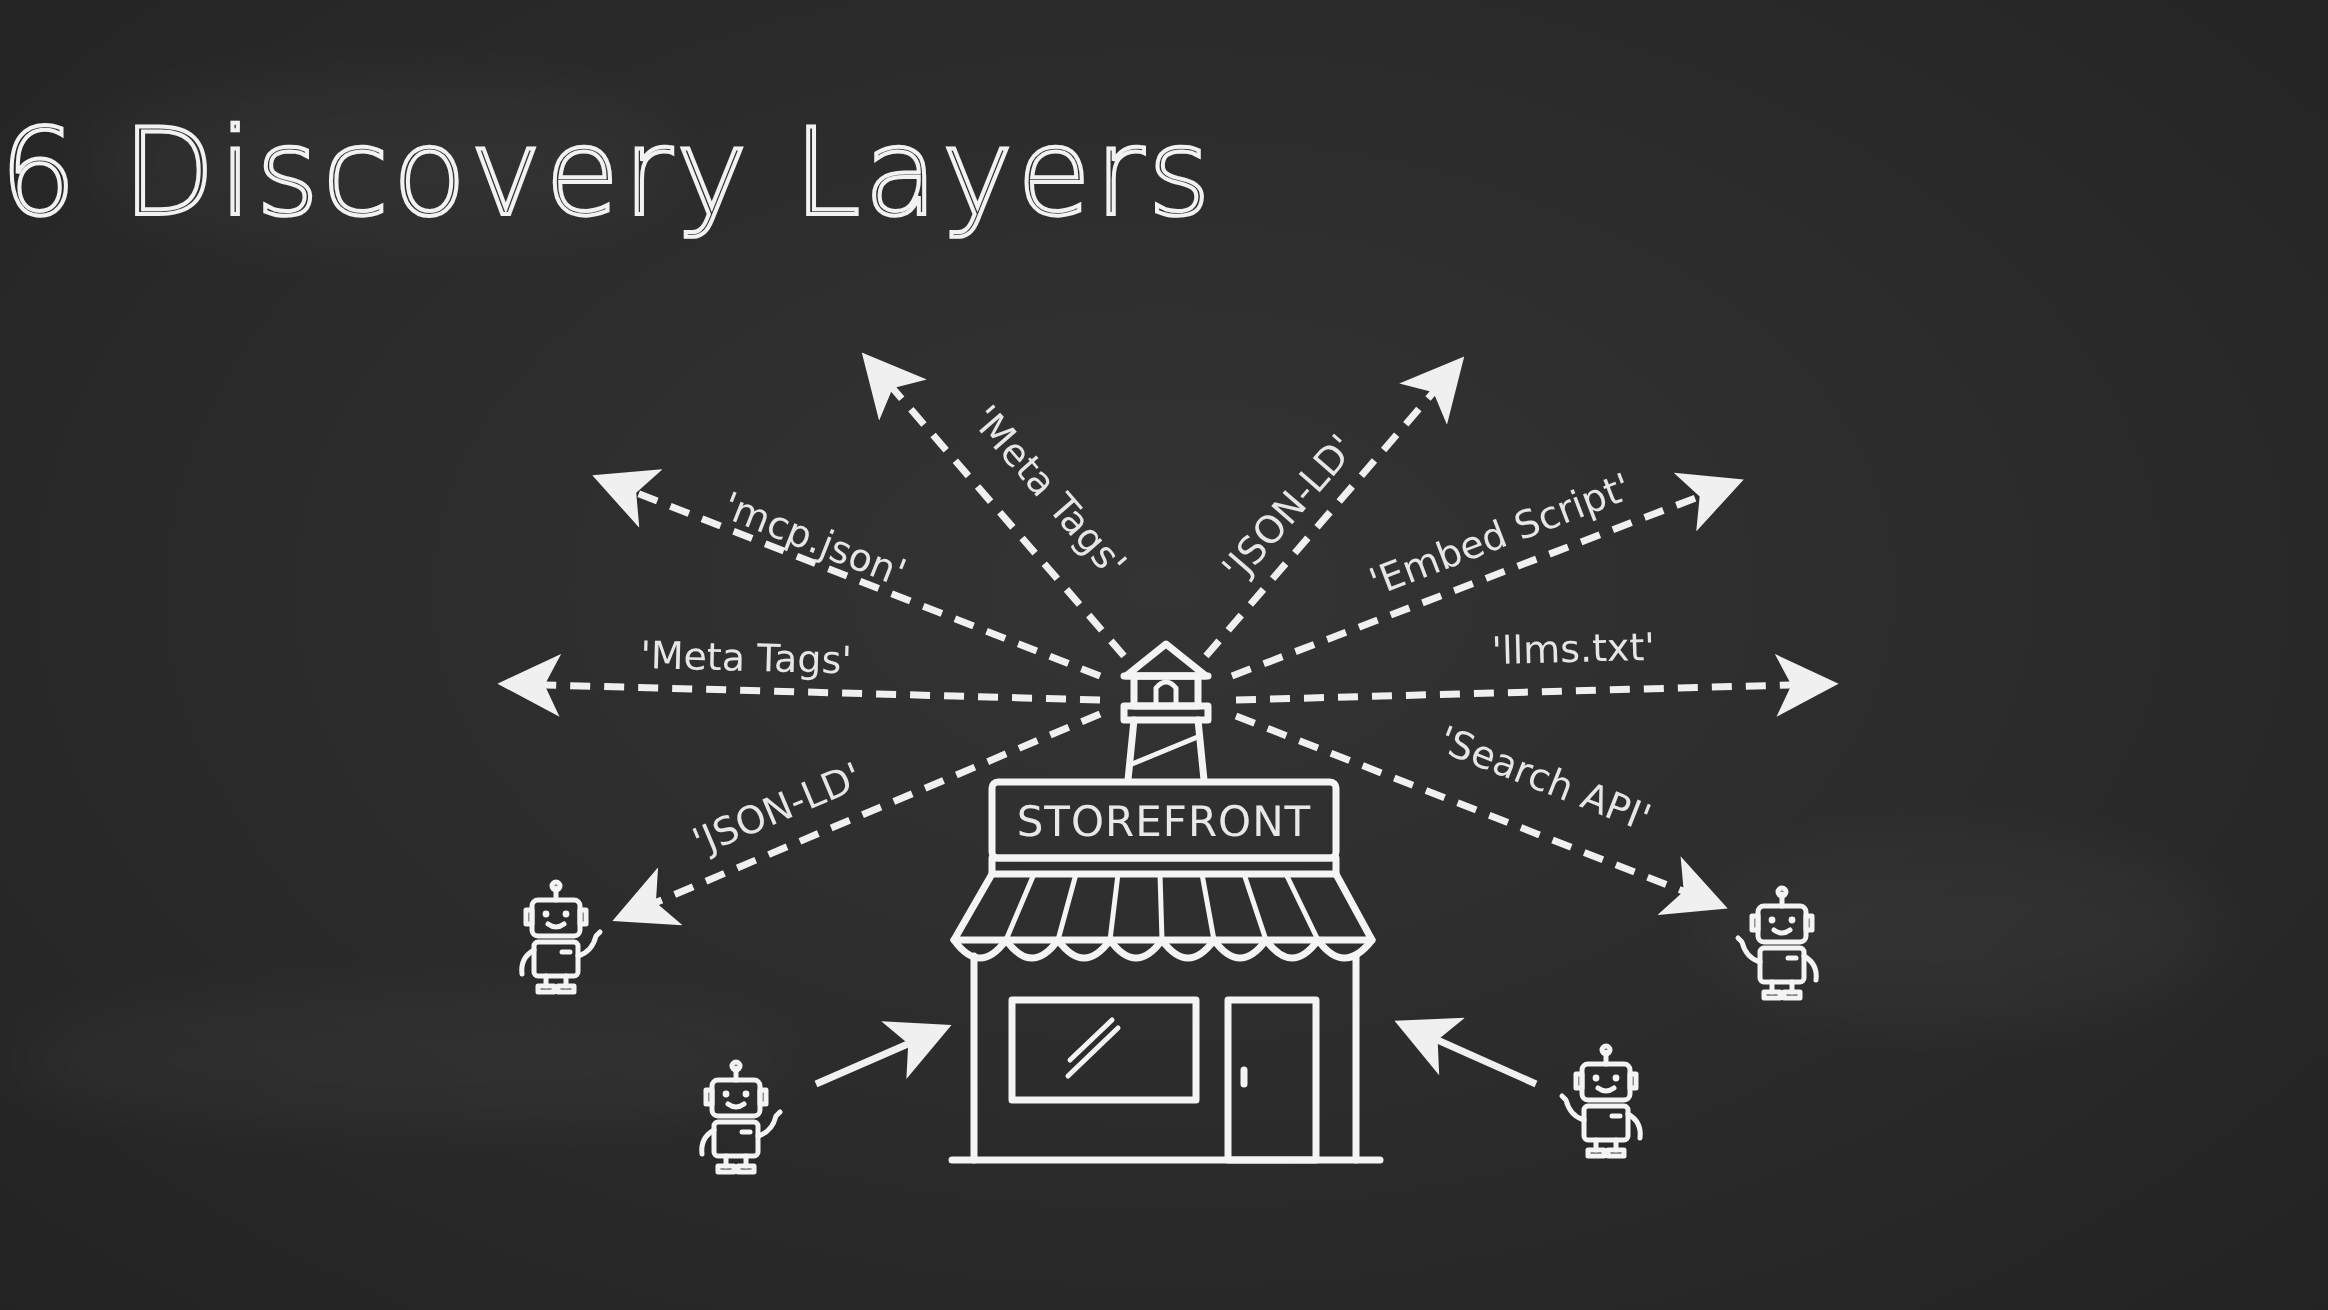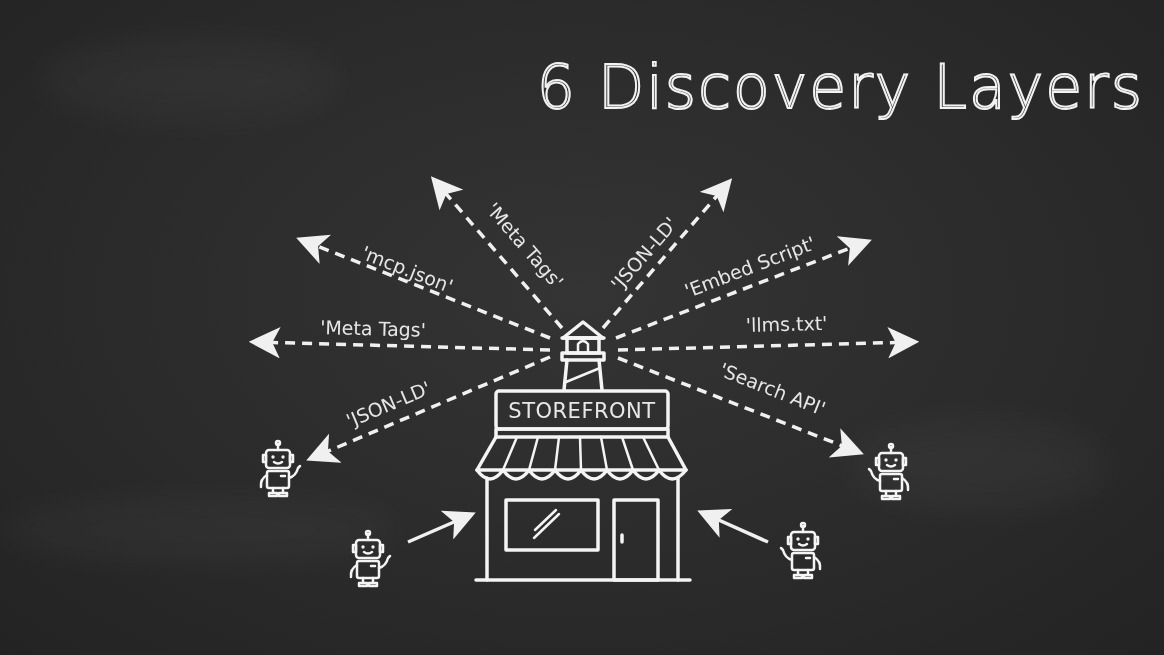--- a/index.html
+++ b/index.html
@@ -4,21 +4,21 @@
 <style>
   html, body { margin:0; padding:0; }
   body {
     width:1164px; height:655px; overflow:hidden; position:relative;
     background: radial-gradient(ellipse at 50% 45%, #343434 0%, #2b2b2b 55%, #232323 100%);
     font-family: "DejaVu Sans", sans-serif;
   }
   .board { position:absolute; inset:0; }
   .smudge { position:absolute; border-radius:50%; background:rgba(255,255,255,0.035); filter:blur(18px); }
   .title {
-    position:absolute; left:0; width:1144px; top:52px; text-align:right;
+    position:absolute; left:0; width:1144px; top:52px; text-align:left;
     font-family: "DejaVu Sans", sans-serif; font-size:60px; font-weight:300;
     color:transparent; -webkit-text-stroke:2px #f2f2f2; letter-spacing:2px;
   }
   svg.diagram { position:absolute; left:0; top:0; }
   .lbl { fill:#e6e6e6; font-family:"DejaVu Sans", sans-serif; font-size:19px; }
   .dash { stroke:#f0f0f0; stroke-width:3.5; stroke-dasharray:10 7; fill:none; stroke-linecap:butt; }
   .solid { stroke:#f0f0f0; stroke-width:3.5; fill:none; }
   .ink { stroke:#f4f4f4; stroke-width:3.5; fill:none; stroke-linejoin:round; stroke-linecap:round; }
   .inkthin { stroke:#f4f4f4; stroke-width:2.5; fill:none; stroke-linejoin:round; stroke-linecap:round; }
   .head { fill:#f0f0f0; }

